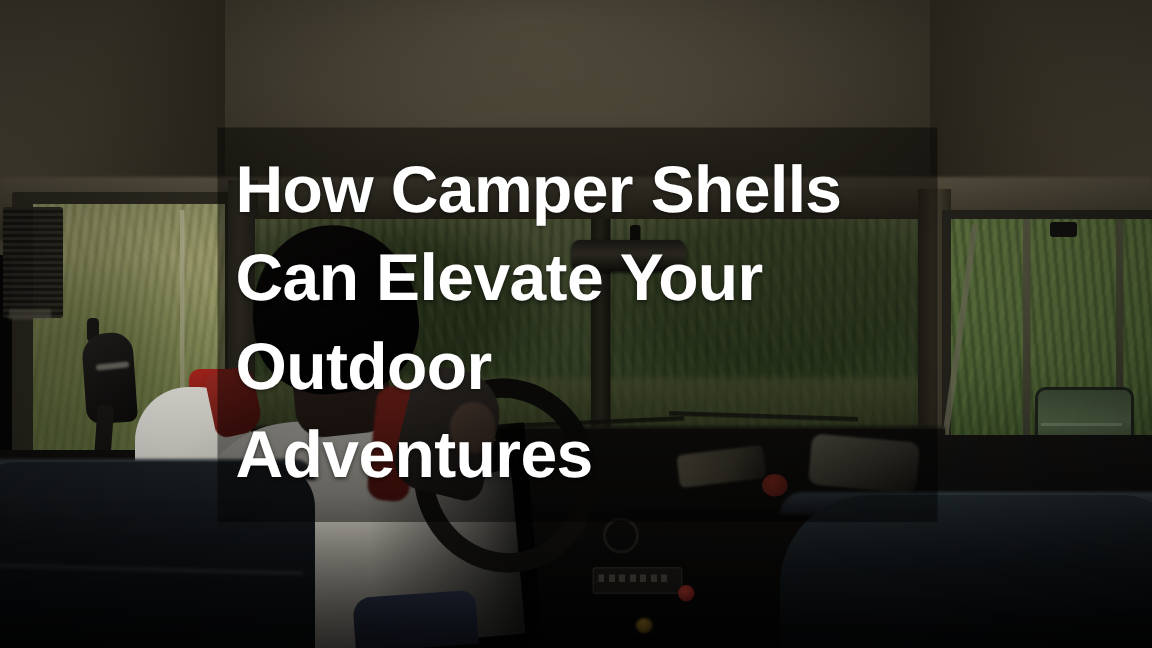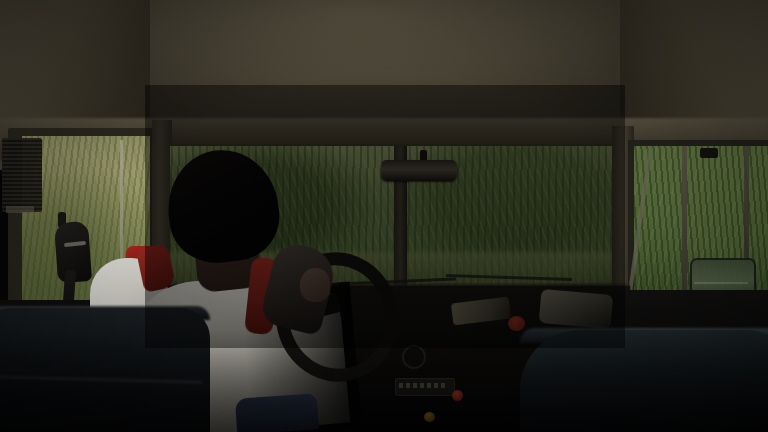--- a/index.html
+++ b/index.html
@@ -576,14 +576,18 @@
     <div class="layer" id="seat-left-seam"></div>
     <div class="layer" id="seat-right-top"></div>
     <div class="layer" id="seat-right"></div>
 
     <div class="layer" id="bottom-shade"></div>
     <div id="vignette"></div>
   </div>
 
   <div id="title-overlay"></div>
 
+  <div id="title-text">How Camper Shells
+Can Elevate Your
+Outdoor
+Adventures</div>
 
 </div>
 
 </body></html>

